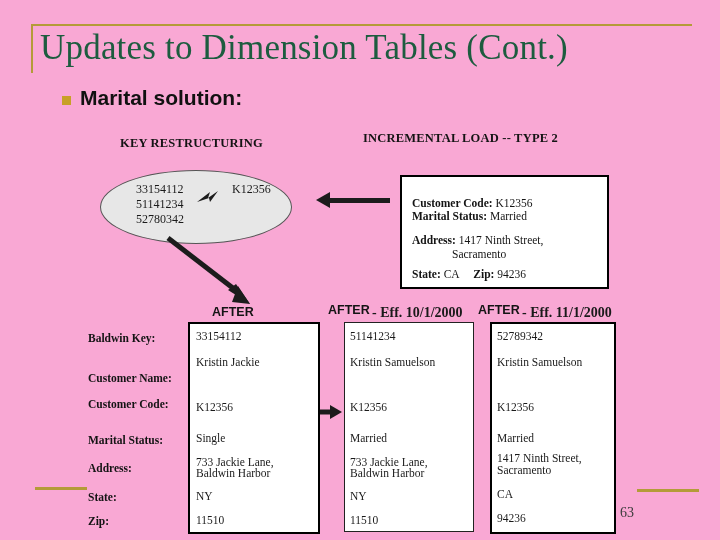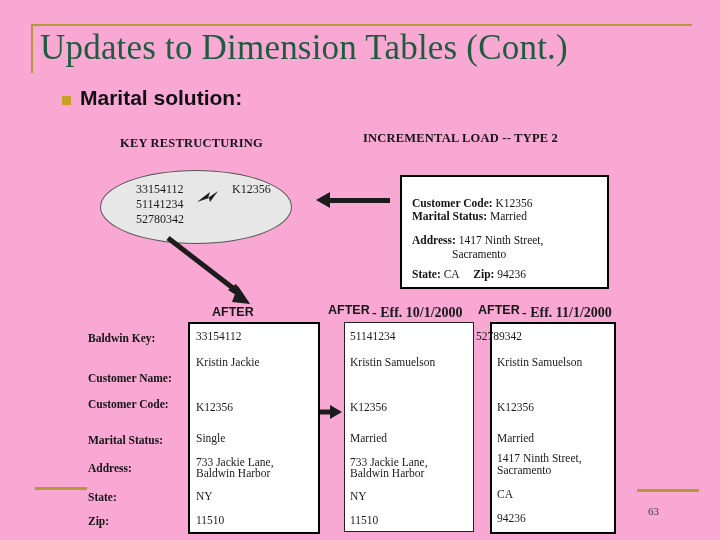--- a/index.html
+++ b/index.html
@@ -48,25 +48,25 @@
   .deco-bar-right {
     position: absolute;
     left: 637px;
     top: 489px;
     width: 62px;
     height: 3px;
     background: #b49b38;
   }
   .slide-number {
     position: absolute;
-    left: 648px;
+    left: 620px;
     top: 505px;
     width: 40px;
     font-family: "Liberation Serif", serif;
-    font-size: 11px;
+    font-size: 14px;
     color: #3a3a3a;
     text-align: left;
   }
 
   
   #title {
     position: absolute;
     left: 40px;
     top: 26px;
     width: 660px;
@@ -307,21 +307,21 @@
     <div class="cell" style="left:350px; top:330px;">51141234</div>
     <div class="cell" style="left:350px; top:356px;">Kristin Samuelson</div>
     <div class="cell" style="left:350px; top:401px;">K12356</div>
     <div class="cell bold" style="left:350px; top:432px;">Married</div>
     <div class="cell" style="left:350px; top:456px;">733 Jackie Lane,</div>
     <div class="cell" style="left:350px; top:467px;">Baldwin Harbor</div>
     <div class="cell" style="left:350px; top:490px;">NY</div>
     <div class="cell" style="left:350px; top:514px;">11510</div>
 
     <div class="fig-box" style="left:490px; top:322px; width:122px; height:208px;"></div>
-    <div class="cell" style="left:476px; top:330px;">52789342</div>
+    <div class="cell" style="left:497px; top:330px;">52789342</div>
     <div class="cell" style="left:497px; top:356px;">Kristin Samuelson</div>
     <div class="cell" style="left:497px; top:401px;">K12356</div>
     <div class="cell bold" style="left:497px; top:432px;">Married</div>
     <div class="cell bold" style="left:497px; top:452px;">1417 Ninth Street,</div>
     <div class="cell" style="left:497px; top:464px;">Sacramento</div>
     <div class="cell" style="left:497px; top:488px;">CA</div>
     <div class="cell" style="left:497px; top:512px;">94236</div>
 
   </div>
 

